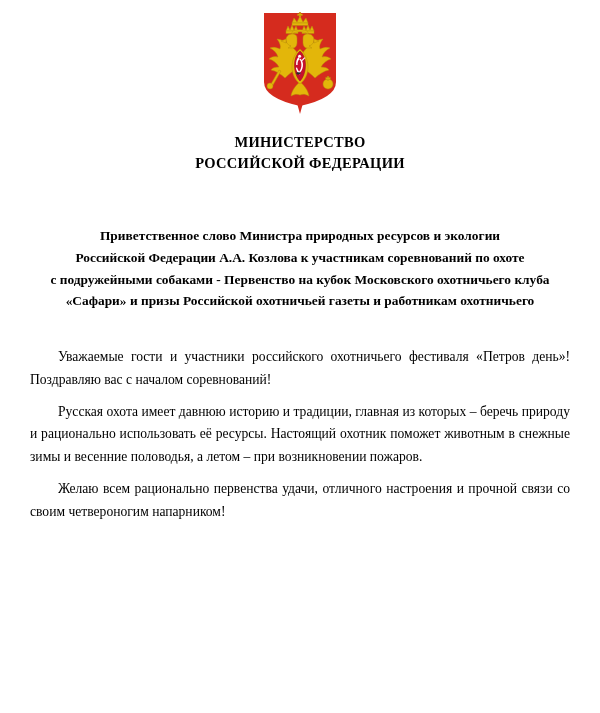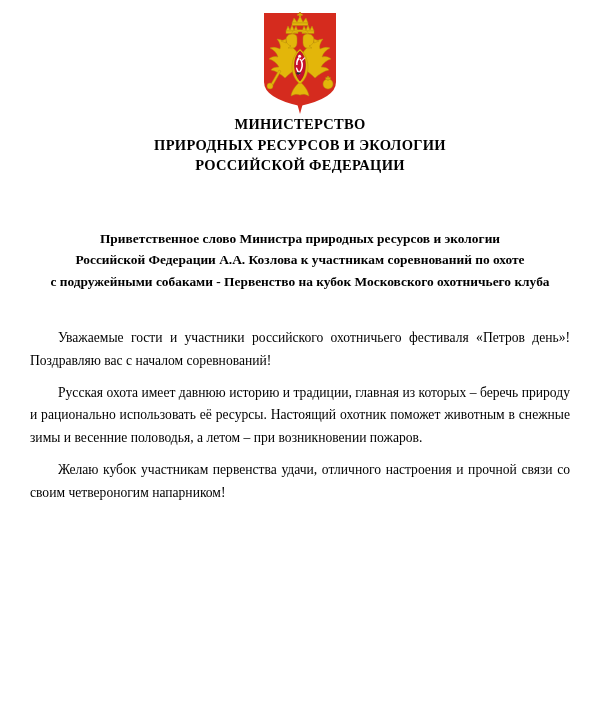--- a/index.html
+++ b/index.html
@@ -29,20 +29,21 @@
     display: flex;
     justify-content: center;
     align-items: flex-start;
   }
   .emblem {
     display: block;
   }
 
   
   .ministry-title {
+    margin-top: 18px;
     text-align: center;
     font-weight: bold;
     font-size: 14.5px;
     letter-spacing: 0.3px;
     line-height: 1.42;
     color: #000;
   }
   .ministry-title .tline {
     display: block;
     white-space: nowrap;
@@ -155,29 +156,29 @@
         <path d="M40.6 48.2 L43.4 45.2 L44.2 46 L41.4 49 Z"></path>
       </g>
 
       <path d="M35.5 60.5 C37 60 38.8 60.2 40.2 61 C39.2 62.2 37.6 62.8 36.2 62.4
                C35.4 62.1 35.1 61.3 35.5 60.5 Z" fill="#2b2b2b"></path>
     </svg>
   </div>
 
   <div class="ministry-title">
     <span class="tline">МИНИСТЕРСТВО</span>
-    <span class="tline">ПРИРОДНЫХ РЕСУРСОВ И ЭКОЛОГИИ</span>
     <span class="tline">РОССИЙСКОЙ ФЕДЕРАЦИИ</span>
   </div>
 
   <div class="lead-block">
     <span class="lline">Приветственное слово Министра природных ресурсов и экологии</span>
     <span class="lline">Российской Федерации А.А. Козлова к участникам соревнований по охоте</span>
     <span class="lline">с подружейными собаками - Первенство на кубок Московского охотничьего клуба</span>
+    <span class="lline">«Сафари» и призы Российской охотничьей газеты и работникам охотничьего</span>
   </div>
 
   <div class="body-text">
     <p>Уважаемые гости и участники российского охотничьего фестиваля «Петров день»! Поздравляю вас с началом соревнований!</p>
     <p>Русская охота имеет давнюю историю и традиции, главная из которых – беречь природу и рационально использовать её ресурсы. Настоящий охотник поможет животным в снежные зимы и весенние половодья, а летом – при возникновении пожаров.</p>
-    <p>Желаю кубок участникам первенства удачи, отличного настроения и прочной связи со своим четвероногим напарником!</p>
+    <p>Желаю всем рационально первенства удачи, отличного настроения и прочной связи со своим четвероногим напарником!</p>
   </div>
 
 </div>
 
 </body></html>

